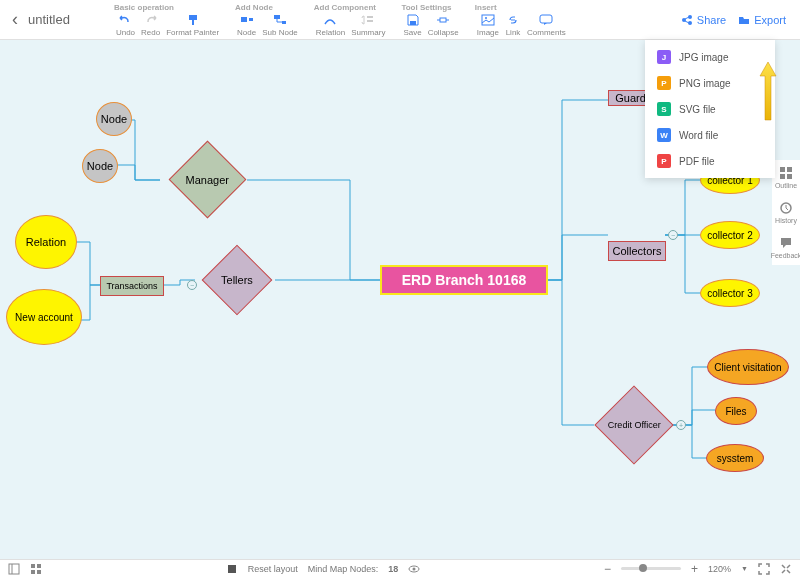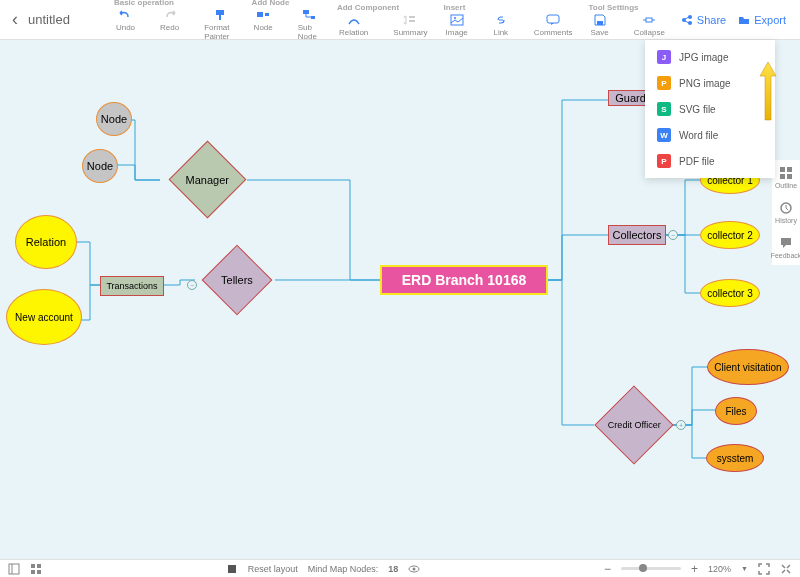--- a/index.html
+++ b/index.html
@@ -2,21 +2,21 @@
 <html><head>
 <meta charset="utf-8">
 <style>
 *{box-sizing:border-box;margin:0;padding:0;font-family:Arial,sans-serif}
 body{width:800px;height:577px;overflow:hidden;position:relative;background:#fff}
 .topbar{height:40px;background:#fff;border-bottom:1px solid #e0e0e0;display:flex;align-items:center;padding:0 2px;position:relative;z-index:10}
 .back{font-size:18px;color:#666;padding:0 10px;cursor:pointer}
 .title{font-size:13px;color:#666;margin-right:44px}
 .tool-group{display:flex;flex-direction:column;align-items:flex-start;margin-right:14px}
 .tool-group-label{font-size:8px;color:#a8a8a8;font-weight:bold;margin-bottom:1px}
-.tool-row{display:flex;gap:21px}
+.tool-row{display:flex;gap:2px}
 .tool{display:flex;flex-direction:column;align-items:center;cursor:pointer;padding:0 2px}
 .tool-icon{width:16px;height:14px;display:flex;align-items:center;justify-content:center}
 .tool-label{font-size:8px;color:#888;margin-top:1px}
 .spacer{flex:1}
 .share-btn,.export-btn{display:flex;align-items:flex-start;gap:4px;font-size:11px;color:#3b82f6;cursor:pointer;margin-right:12px}
 .canvas{position:absolute;top:40px;left:0;right:0;bottom:18px;background:#e8f4f8;background-image:radial-gradient(circle,#c5d8e0 0.5px,transparent 0.5px);background-size:8px 8px}
 .node{position:absolute;display:flex;align-items:center;justify-content:center;font-size:11px}
 .rect{border:1px solid #c94848}
 .ellipse{border-radius:50%;border:1px solid}
 .diamond{transform:rotate(45deg);border:1px solid #c94848}
@@ -117,20 +117,44 @@
               <rect x="6" y="2" width="6" height="2" fill="#ccc"></rect>
               <rect x="6" y="6" width="6" height="2" fill="#ccc"></rect>
             </svg>
           </div>
           <div class="tool-label">Summary</div>
         </div>
     </div>
   </div>
 
   <div class="tool-group">
+    <div class="tool-group-label">Tool Settings</div>
+    <div class="tool-row">
+      <div class="tool">
+          <div class="tool-icon">
+            <svg width="14" height="12">
+              <path d="M2 1 L10 1 L12 3 L12 11 L2 11 Z" fill="none" stroke="#3b82f6"></path>
+              <rect x="4" y="7" width="6" height="4" fill="#3b82f6"></rect>
+            </svg>
+          </div>
+          <div class="tool-label">Save</div>
+        </div>
+      <div class="tool">
+          <div class="tool-icon">
+            <svg width="14" height="12">
+              <rect x="4" y="4" width="6" height="4" fill="none" stroke="#3b82f6"></rect>
+              <path d="M1 6 L4 6 M10 6 L13 6" stroke="#3b82f6"></path>
+            </svg>
+          </div>
+          <div class="tool-label">Collapse</div>
+        </div>
+    </div>
+  </div>
+
+  <div class="tool-group">
     <div class="tool-group-label">Insert</div>
     <div class="tool-row">
       <div class="tool">
           <div class="tool-icon">
             <svg width="14" height="12">
               <rect x="1" y="1" width="12" height="10" fill="none" stroke="#3b82f6"></rect>
               <circle cx="5" cy="4" r="1" fill="#3b82f6"></circle>
               <path d="M1 9 L5 6 L8 8 L13 4" stroke="#3b82f6" fill="none"></path>
             </svg>
           </div>
@@ -145,44 +169,20 @@
           <div class="tool-label">Link</div>
         </div>
       <div class="tool">
           <div class="tool-icon">
             <svg width="14" height="12">
               <rect x="1" y="1" width="12" height="8" rx="2" fill="none" stroke="#3b82f6"></rect>
               <path d="M5 9 L5 11 L8 9" fill="#3b82f6"></path>
             </svg>
           </div>
           <div class="tool-label">Comments</div>
-        </div>
-    </div>
-  </div>
-
-  <div class="tool-group">
-    <div class="tool-group-label">Tool Settings</div>
-    <div class="tool-row">
-      <div class="tool">
-          <div class="tool-icon">
-            <svg width="14" height="12">
-              <path d="M2 1 L10 1 L12 3 L12 11 L2 11 Z" fill="none" stroke="#3b82f6"></path>
-              <rect x="4" y="7" width="6" height="4" fill="#3b82f6"></rect>
-            </svg>
-          </div>
-          <div class="tool-label">Save</div>
-        </div>
-      <div class="tool">
-          <div class="tool-icon">
-            <svg width="14" height="12">
-              <rect x="4" y="4" width="6" height="4" fill="none" stroke="#3b82f6"></rect>
-              <path d="M1 6 L4 6 M10 6 L13 6" stroke="#3b82f6"></path>
-            </svg>
-          </div>
-          <div class="tool-label">Collapse</div>
         </div>
     </div>
   </div>
 
   <div class="spacer"></div>
   <div class="share-btn">
       <svg width="12" height="12">
         <circle cx="3" cy="6" r="2" fill="#3b82f6"></circle>
         <circle cx="9" cy="3" r="2" fill="#3b82f6"></circle>
         <circle cx="9" cy="9" r="2" fill="#3b82f6"></circle>
@@ -276,21 +276,21 @@
   <div class="node ellipse" style="left:15px;top:175px;width:62px;height:54px;background:#fef500;border-color:#e8903a">
       <span>Relation</span>
     </div>
   <div class="node ellipse" style="left:6px;top:249px;width:76px;height:56px;background:#fef500;border-color:#e8903a;font-size:10px">
       <span>New account</span>
     </div>
 
   <div class="node rect" style="left:608px;top:50px;width:45px;height:16px;background:#c7b6cb">
       <span>Guard</span>
     </div>
-  <div class="node rect" style="left:608px;top:185px;width:58px;height:20px;background:#c7b6cb">
+  <div class="node rect" style="left:608px;top:201px;width:58px;height:20px;background:#c7b6cb">
       <span>Collectors</span>
     </div>
 
   <div class="node diamond" style="left:606px;top:357px;width:56px;height:56px;background:#c7b6cb;font-size:9px">
       <span>Credit Officer</span>
     </div>
 
   <div class="node ellipse" style="left:700px;top:126px;width:60px;height:28px;background:#fef500;border-color:#e8903a;font-size:10px">
       <span>collector 1</span>
     </div>

